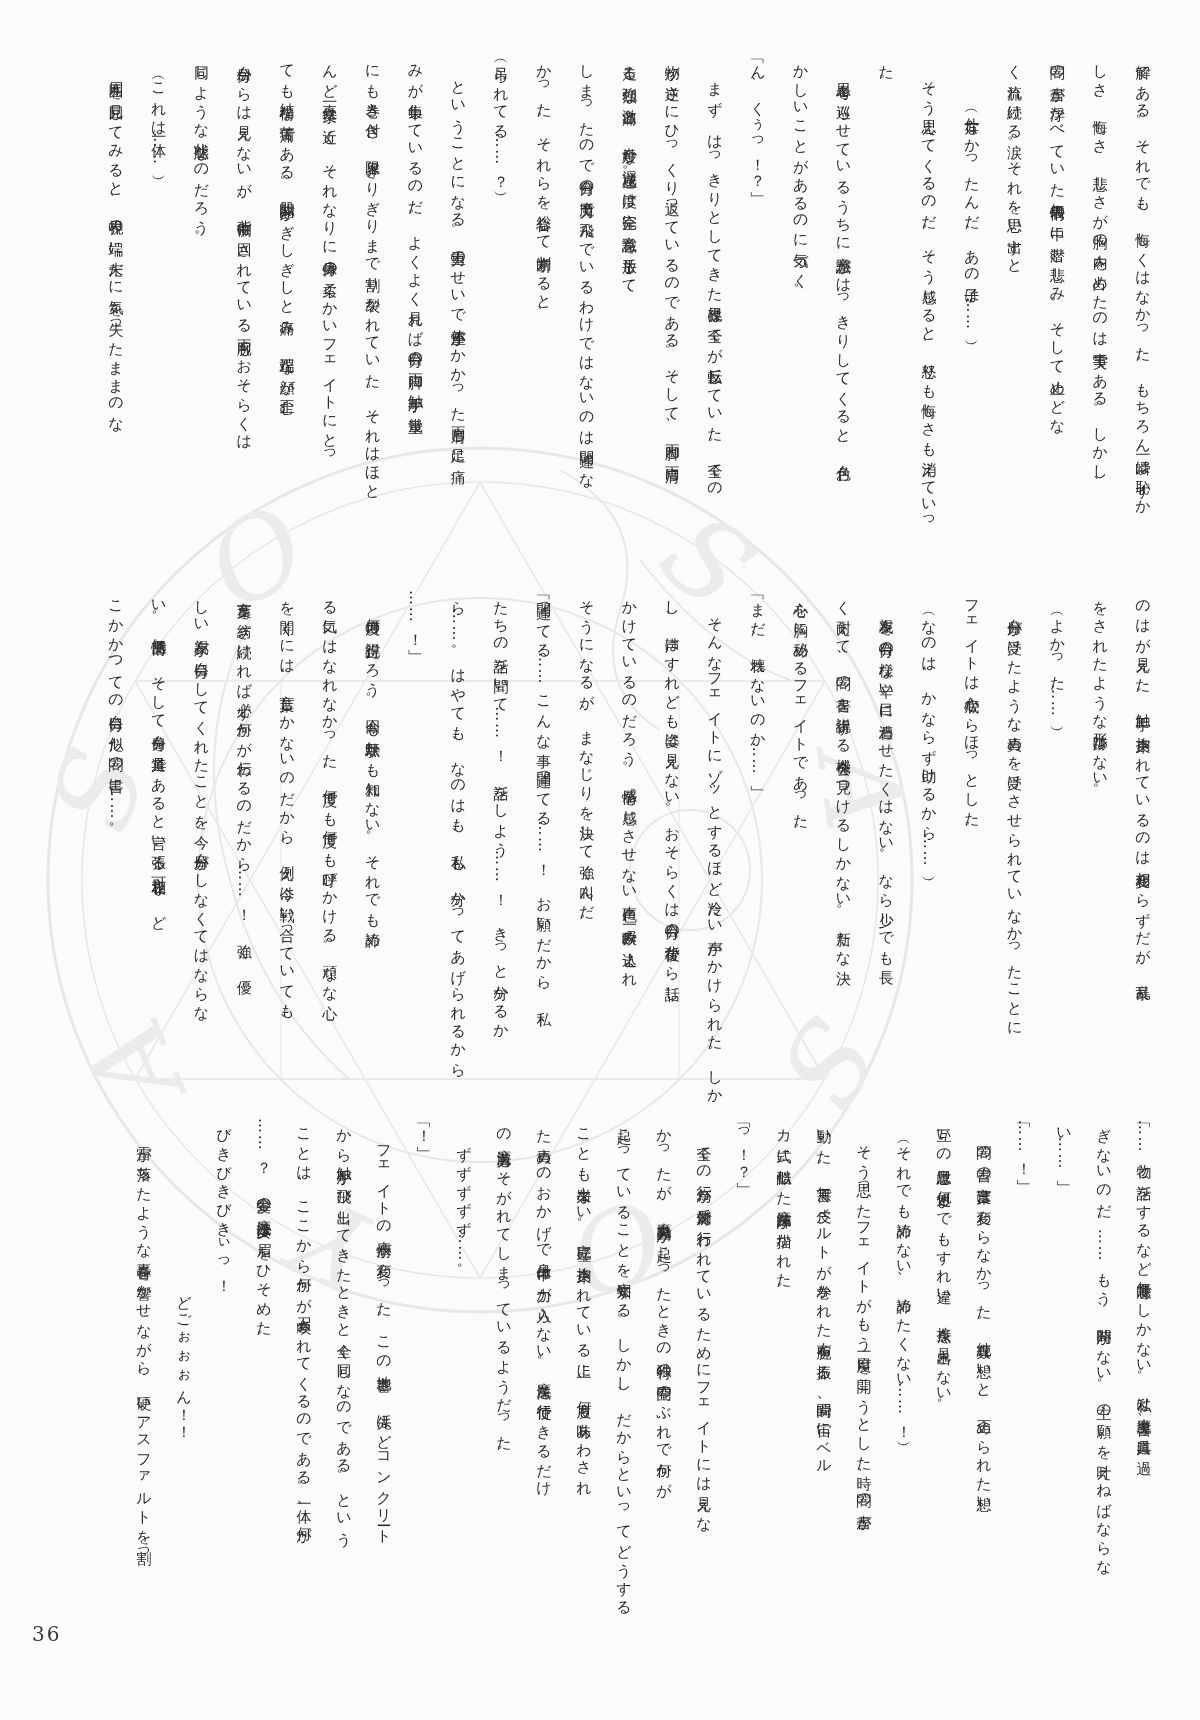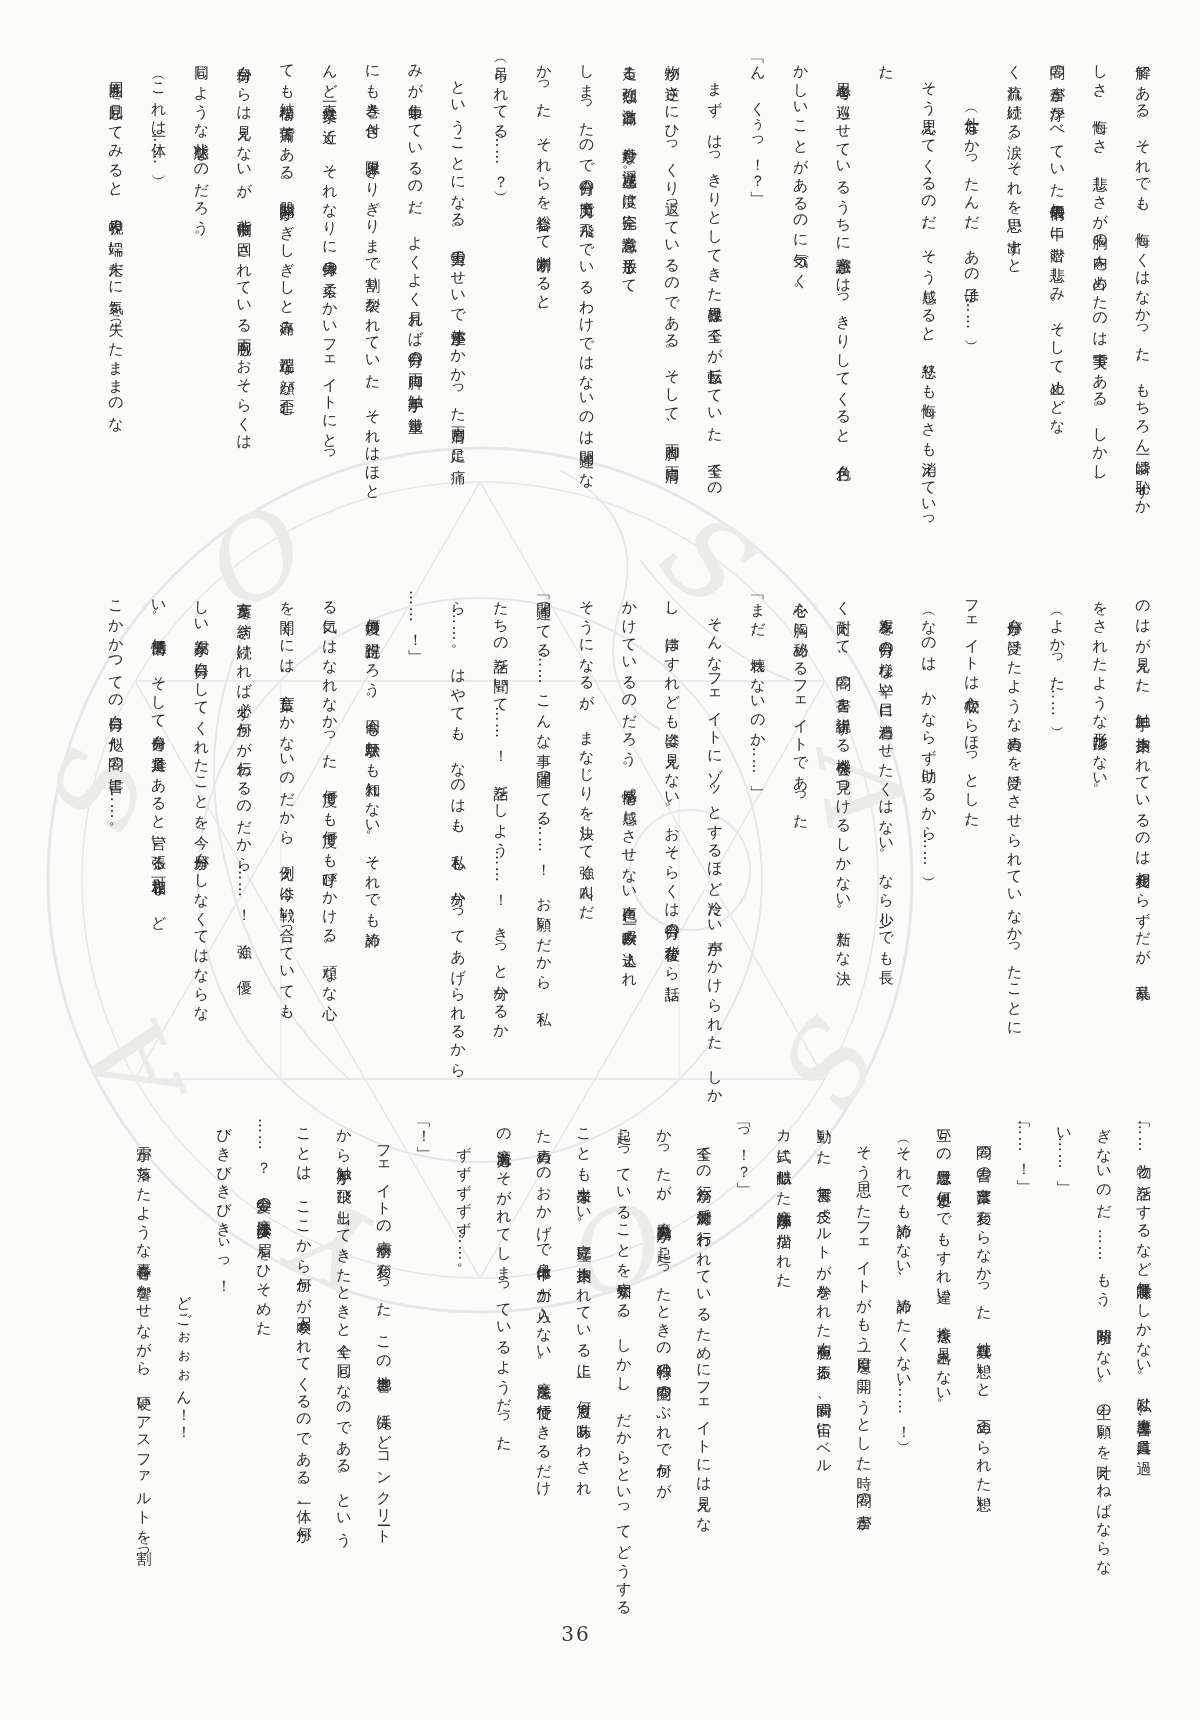--- a/index.html
+++ b/index.html
@@ -24,24 +24,24 @@
     line-height:42.8px;
     white-space:pre;
   }
   .band .col{margin:0;}
   .band-top{top:54px;right:36px;height:516px;}
   .band-middle{top:590px;right:36px;height:510px;}
   .band-bottom{top:1118px;right:36px;height:500px;line-height:40px;}
   .page-number{
     position:absolute;
     top:1622px;left:0;width:1152px;
-    text-align:center;
     font-size:20px;
     color:#3a3a3a;
     letter-spacing:2px;
+    padding-left:32px;
   }
 </style>
 </head>
 <body>
 
 <div class="page">
 
   <svg class="watermark" viewBox="0 0 1200 1720" xmlns="http://www.w3.org/2000/svg">
     <g fill="none" stroke="#e4e4e4" opacity="0.85">
       <circle cx="480" cy="880" r="432" stroke-width="3"></circle>

